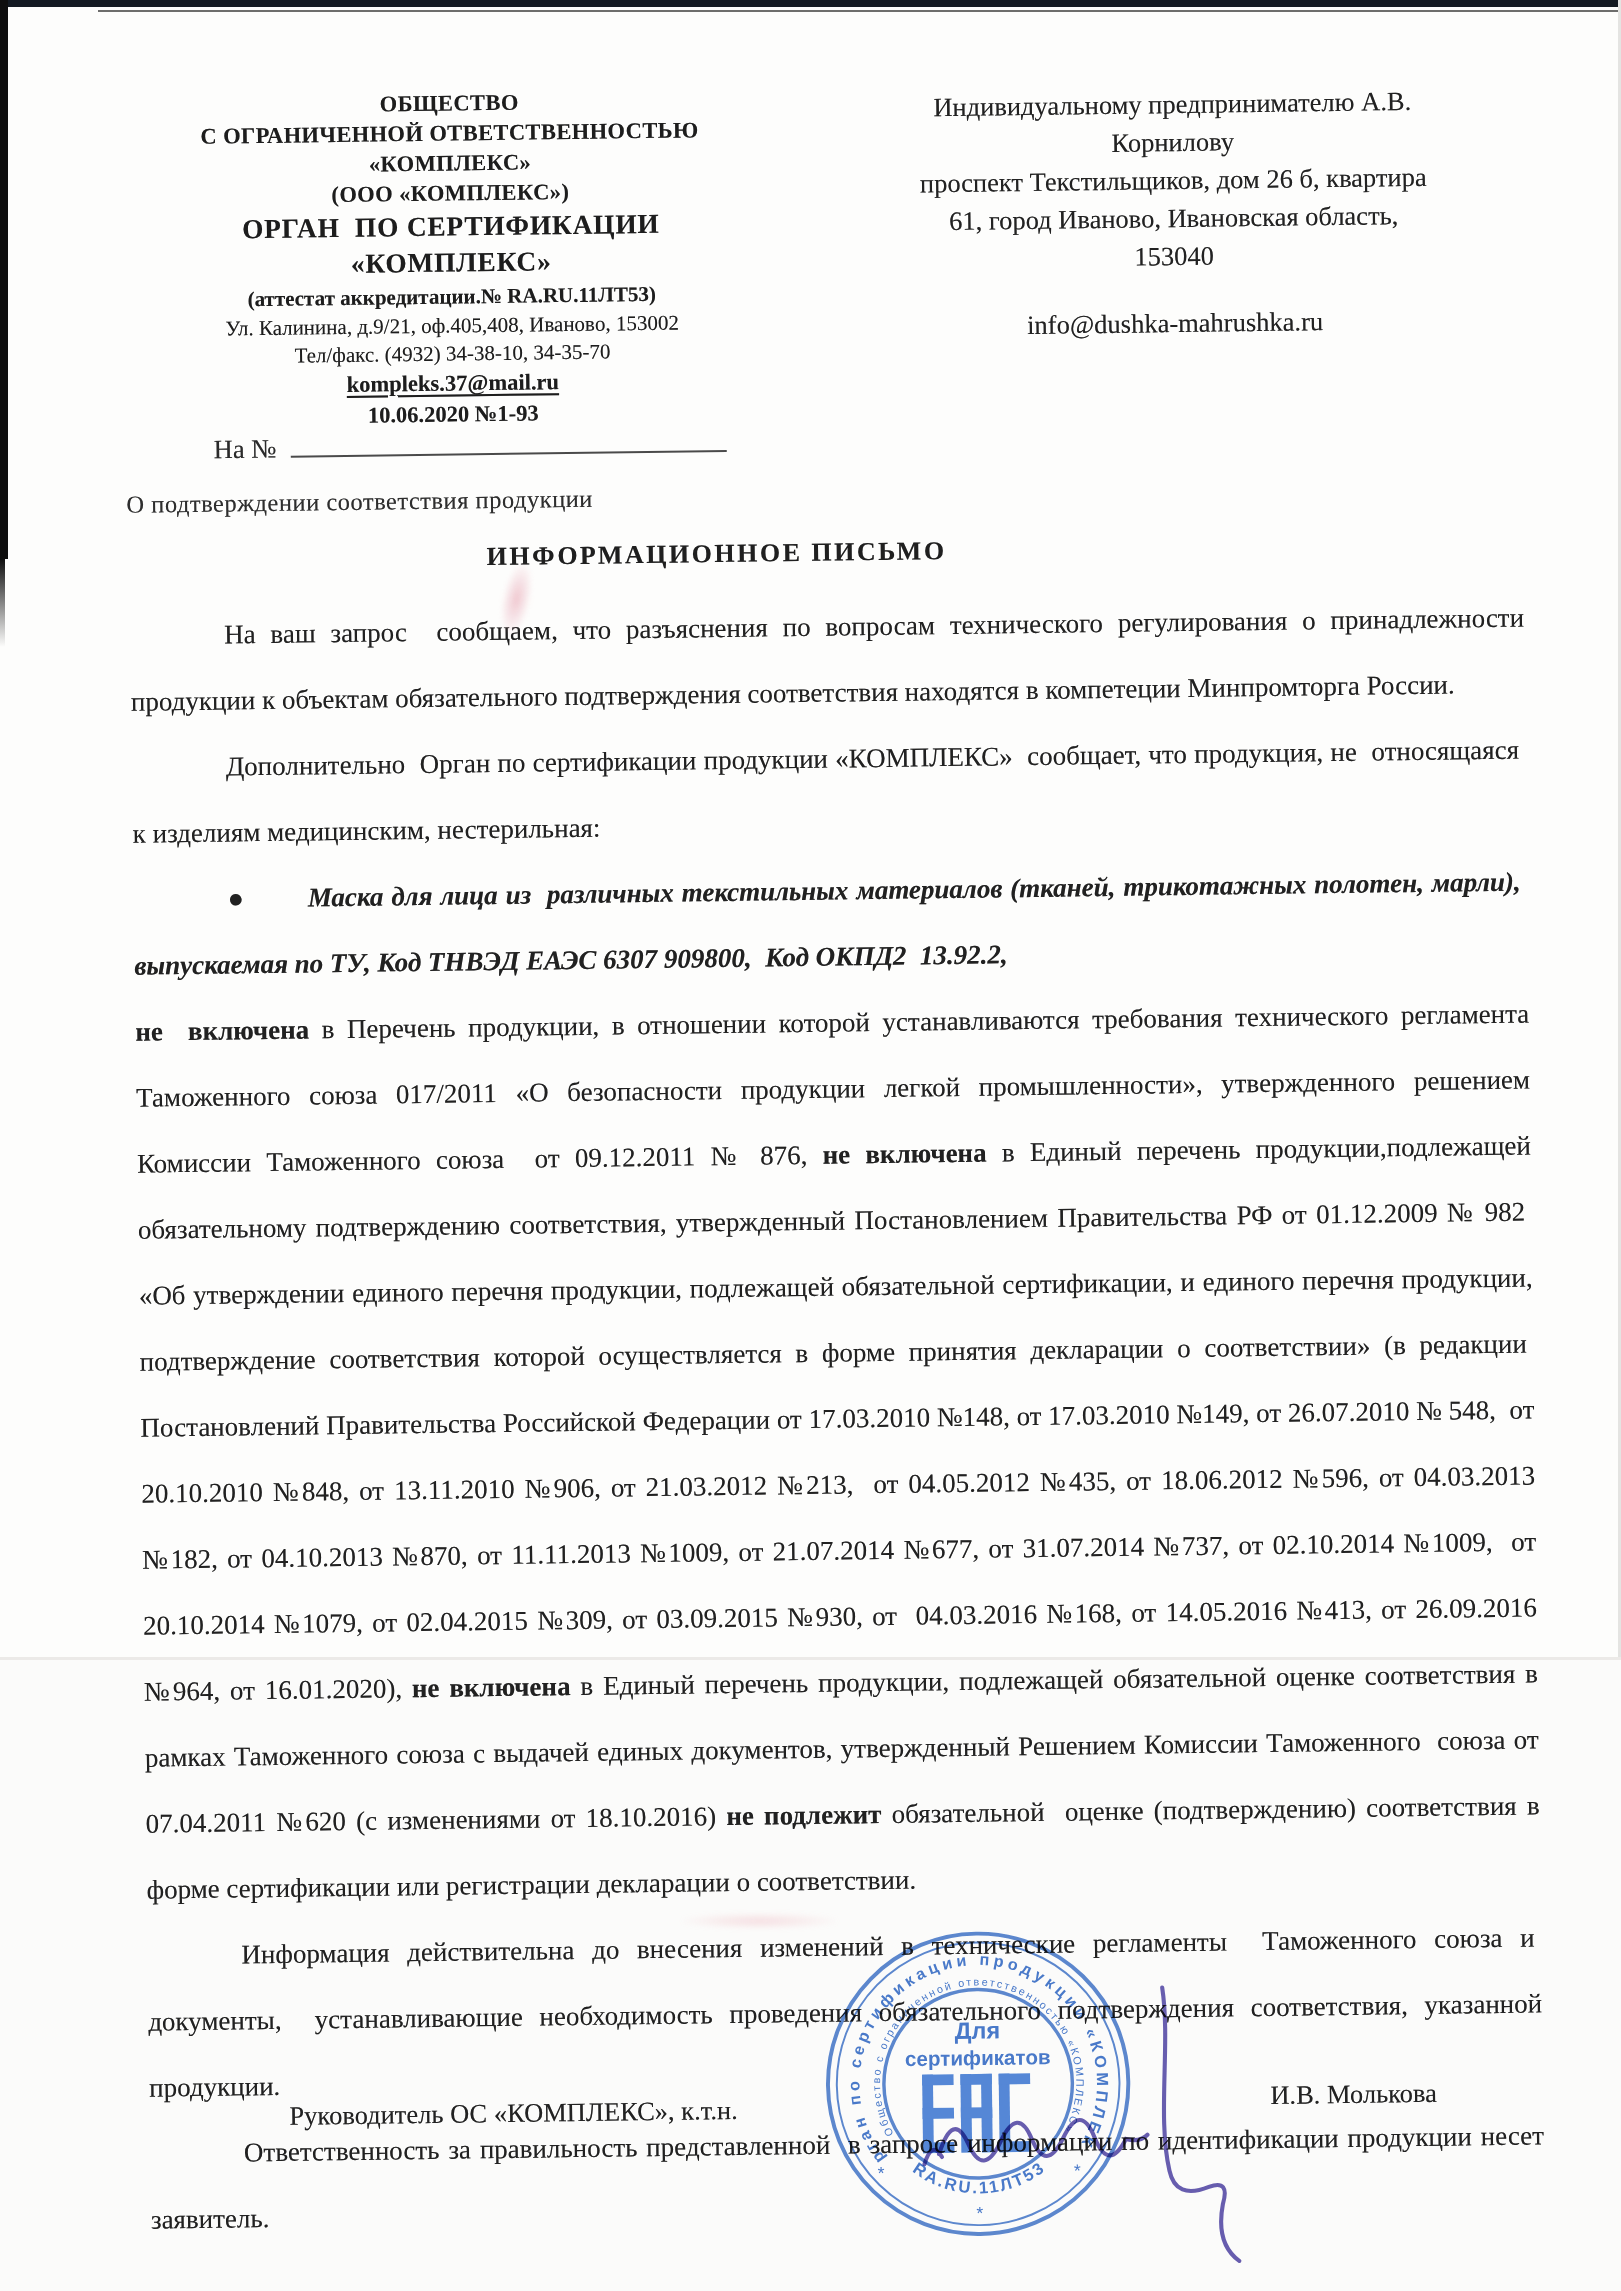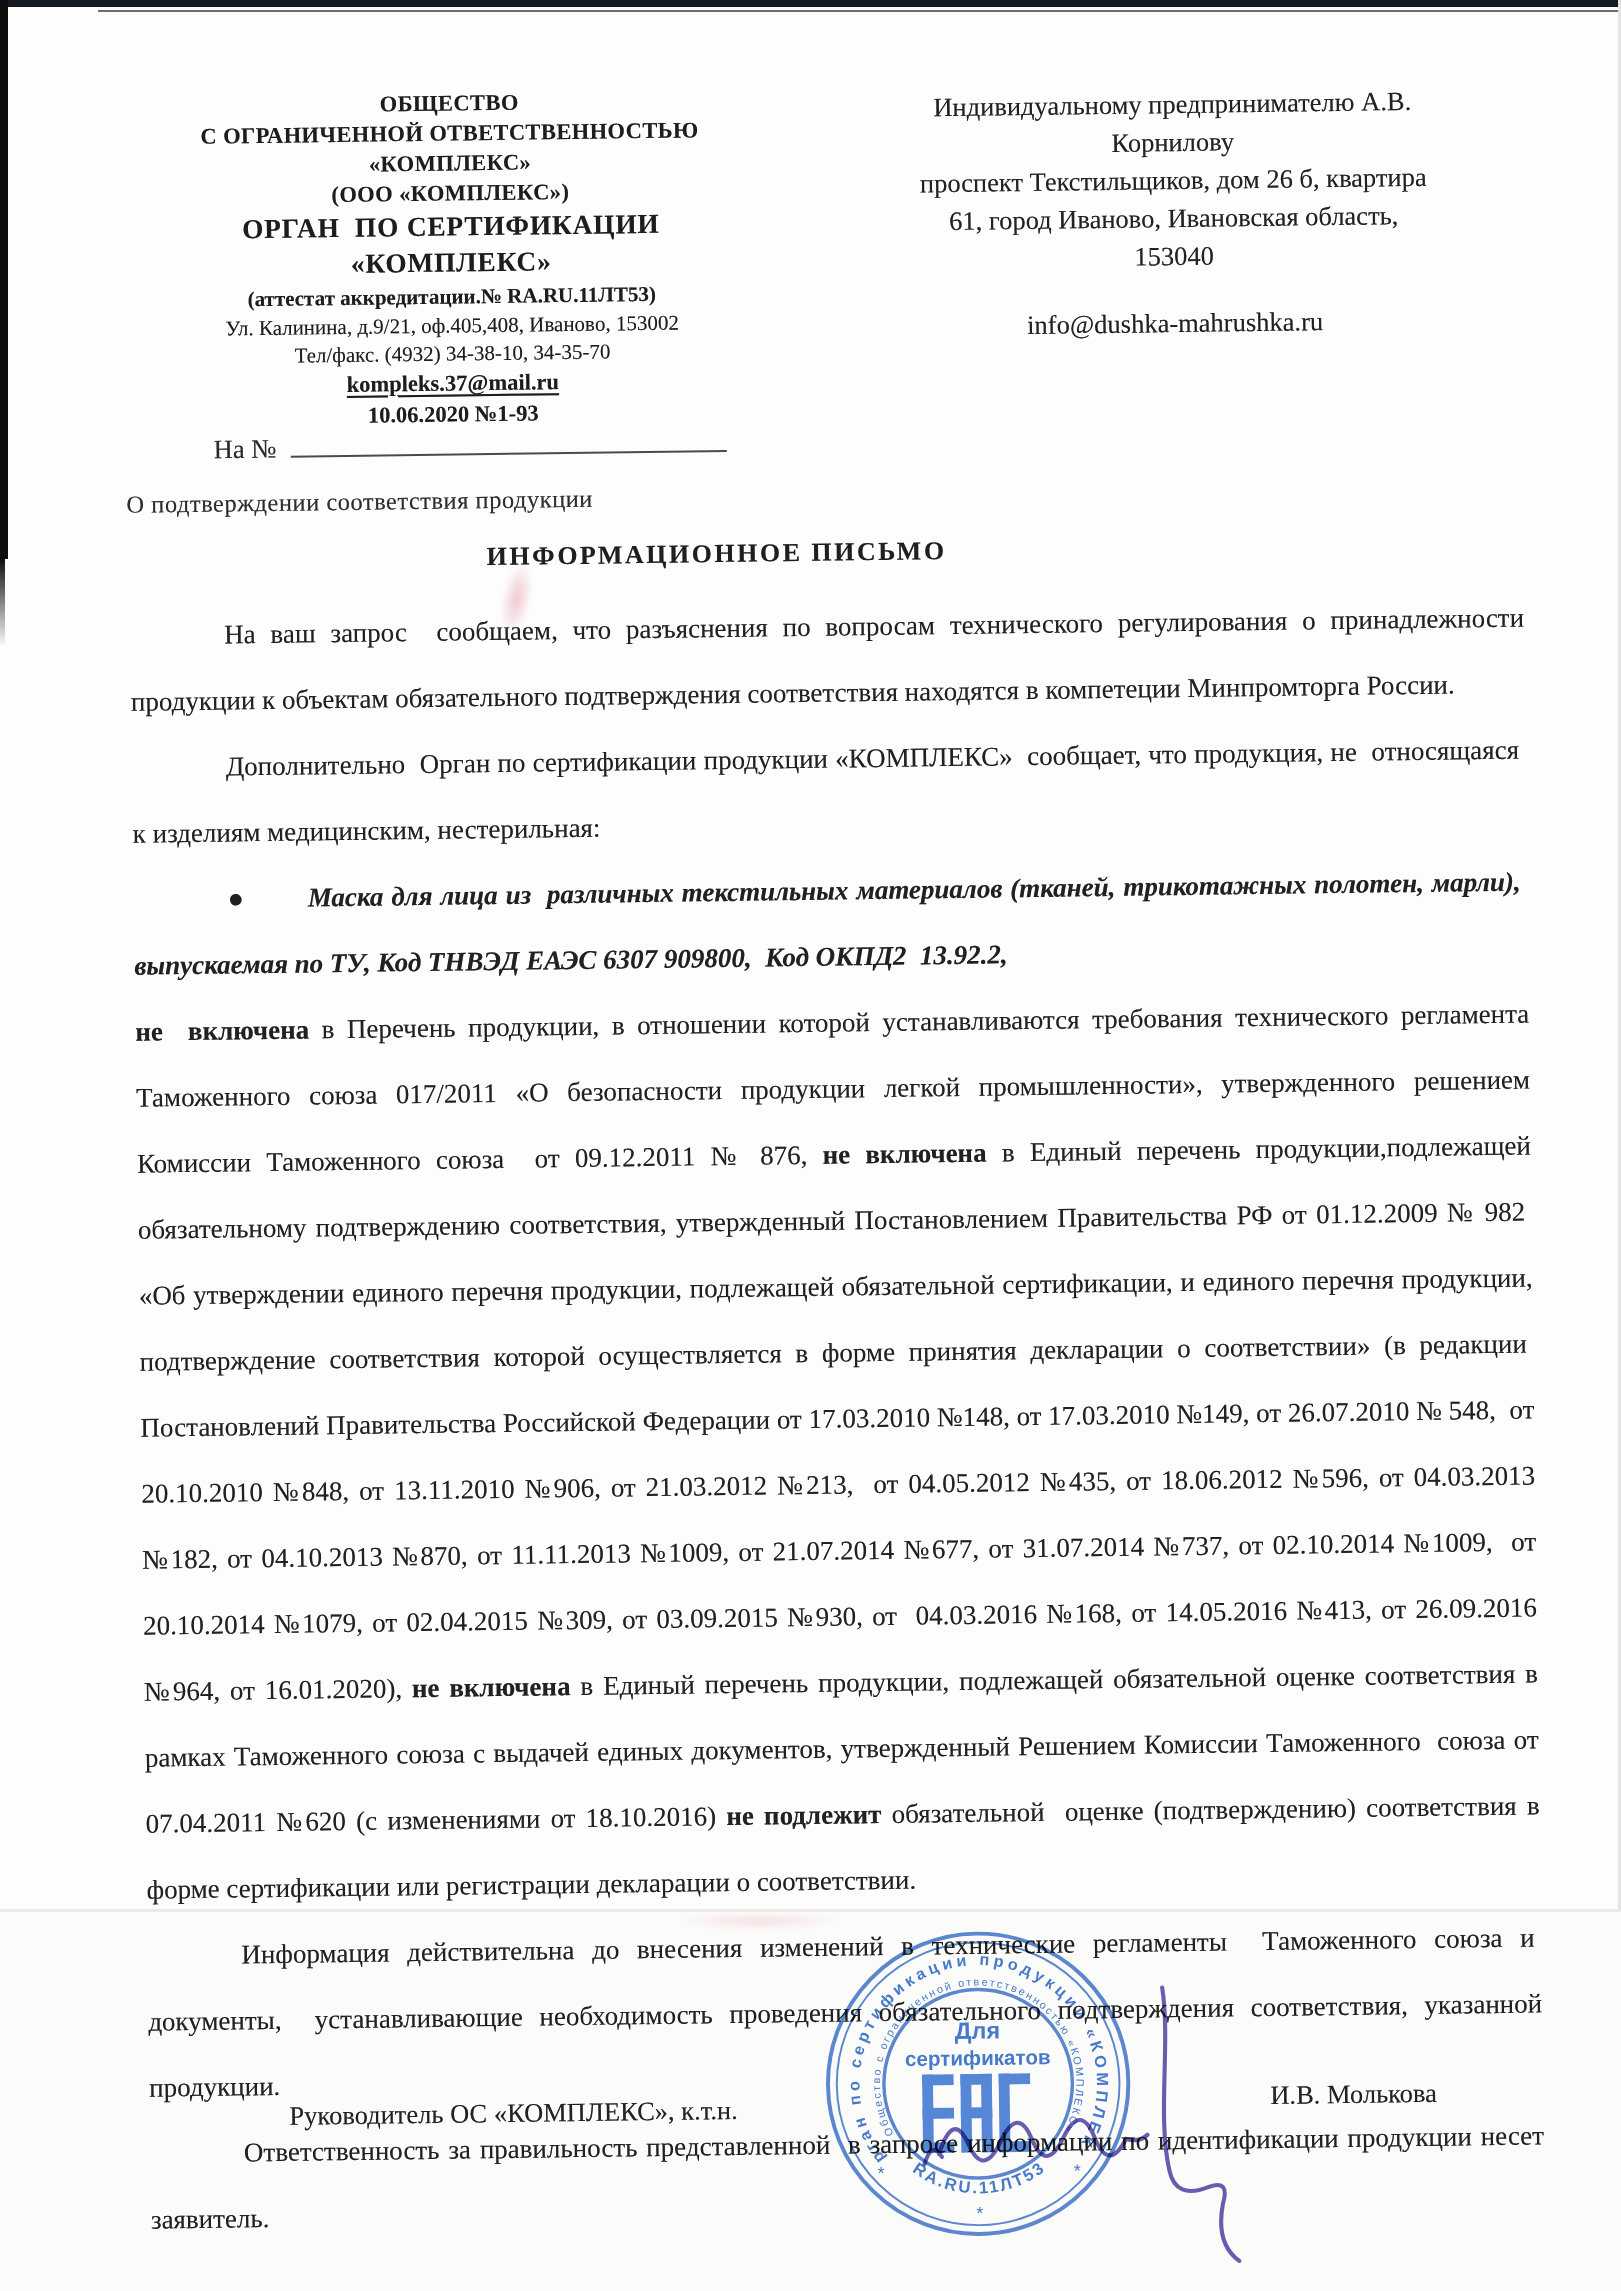--- a/index.html
+++ b/index.html
@@ -1,16 +1,16 @@
 <!DOCTYPE html>
 <html><head>
 <meta charset="utf-8">
 <style>
   html,body{margin:0;padding:0;width:1621px;height:2292px;background:#fbfbfa;overflow:hidden;}
-  #page{position:relative;width:1621px;height:1912px;background:#fdfdfc;
+  #page{position:relative;width:1621px;height:1660px;background:#fdfdfc;
         font-family:"Liberation Serif", serif;color:#242424;}
   #scan{position:absolute;inset:0;transform:rotate(-0.75deg);transform-origin:804px 1157px;}
   .soft{text-shadow:0 0 0.6px rgba(35,35,35,.45);}
 
   
   .edge-top{position:absolute;top:0;left:0;right:0;height:6.9px;background:#141a22;}
   .edge-topline{position:absolute;top:9.8px;left:98px;right:0;height:2px;background:#3c3c3c;opacity:.75;}
   .edge-left{position:absolute;top:0;left:0;width:7.8px;height:559px;background:#0e0e0e;}
   .edge-left-fade{position:absolute;top:559px;left:0;width:4.9px;height:88px;
       background:linear-gradient(#0e0e0e,transparent);}

